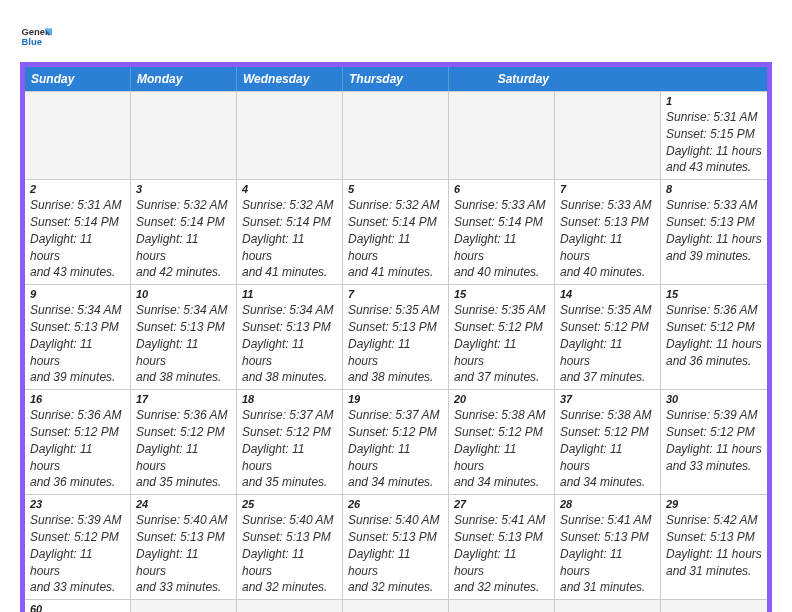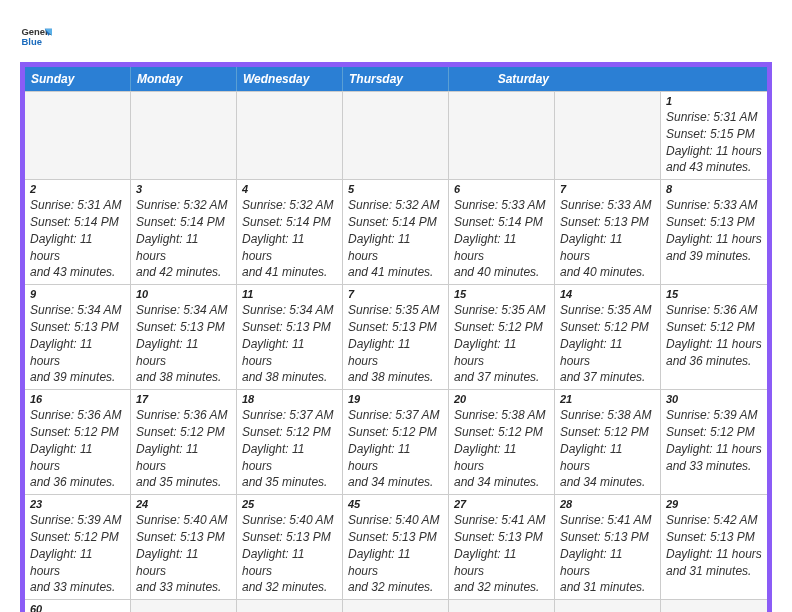--- a/index.html
+++ b/index.html
@@ -275,21 +275,21 @@
 and 34 minutes.</div>
           </div>
           <div class="cal-cell">
             <div class="day-num">20</div>
             <div class="cell-info" style="white-space: pre-line;">Sunrise: 5:38 AM
 Sunset: 5:12 PM
 Daylight: 11 hours
 and 34 minutes.</div>
           </div>
           <div class="cal-cell">
-            <div class="day-num">21</div>
+            <div class="day-num">37</div>
             <div class="cell-info" style="white-space: pre-line;">Sunrise: 5:38 AM
 Sunset: 5:12 PM
 Daylight: 11 hours
 and 34 minutes.</div>
           </div>
           <div class="cal-cell">
             <div class="day-num">30</div>
             <div class="cell-info" style="white-space: pre-line;">Sunrise: 5:39 AM
 Sunset: 5:12 PM
 Daylight: 11 hours
@@ -312,21 +312,21 @@
 and 33 minutes.</div>
           </div>
           <div class="cal-cell">
             <div class="day-num">25</div>
             <div class="cell-info" style="white-space: pre-line;">Sunrise: 5:40 AM
 Sunset: 5:13 PM
 Daylight: 11 hours
 and 32 minutes.</div>
           </div>
           <div class="cal-cell">
-            <div class="day-num">45</div>
+            <div class="day-num">26</div>
             <div class="cell-info" style="white-space: pre-line;">Sunrise: 5:40 AM
 Sunset: 5:13 PM
 Daylight: 11 hours
 and 32 minutes.</div>
           </div>
           <div class="cal-cell">
             <div class="day-num">27</div>
             <div class="cell-info" style="white-space: pre-line;">Sunrise: 5:41 AM
 Sunset: 5:13 PM
 Daylight: 11 hours

